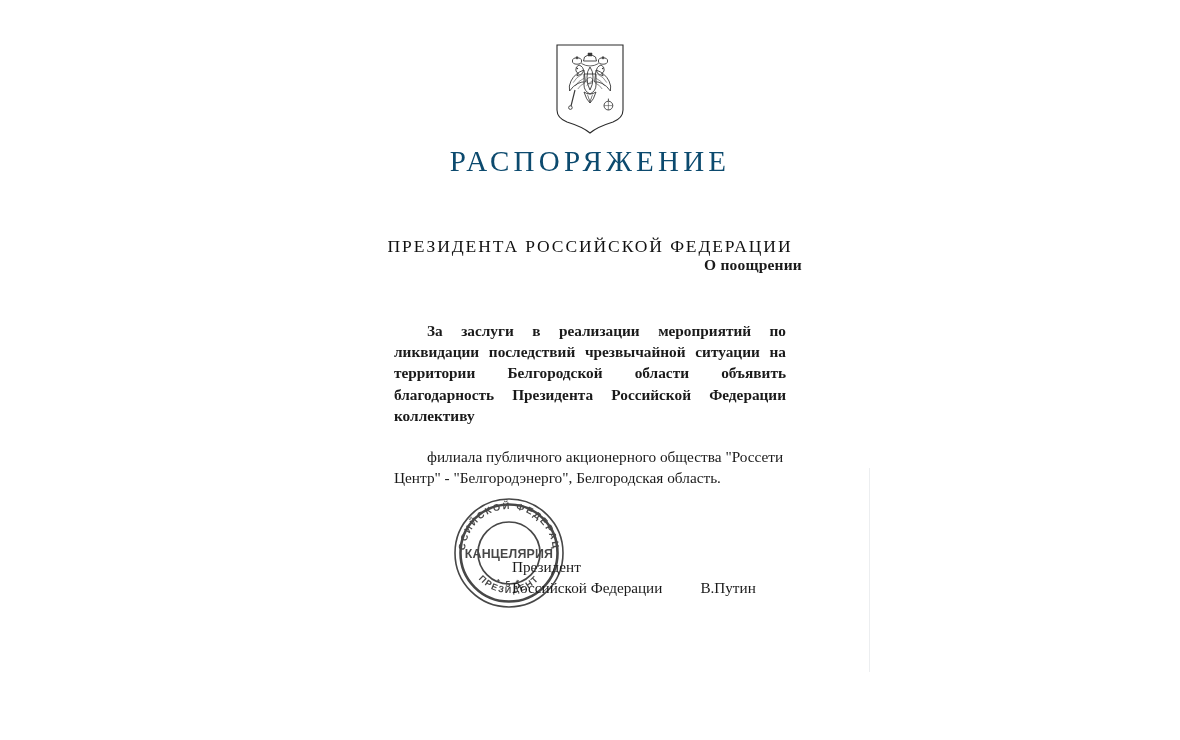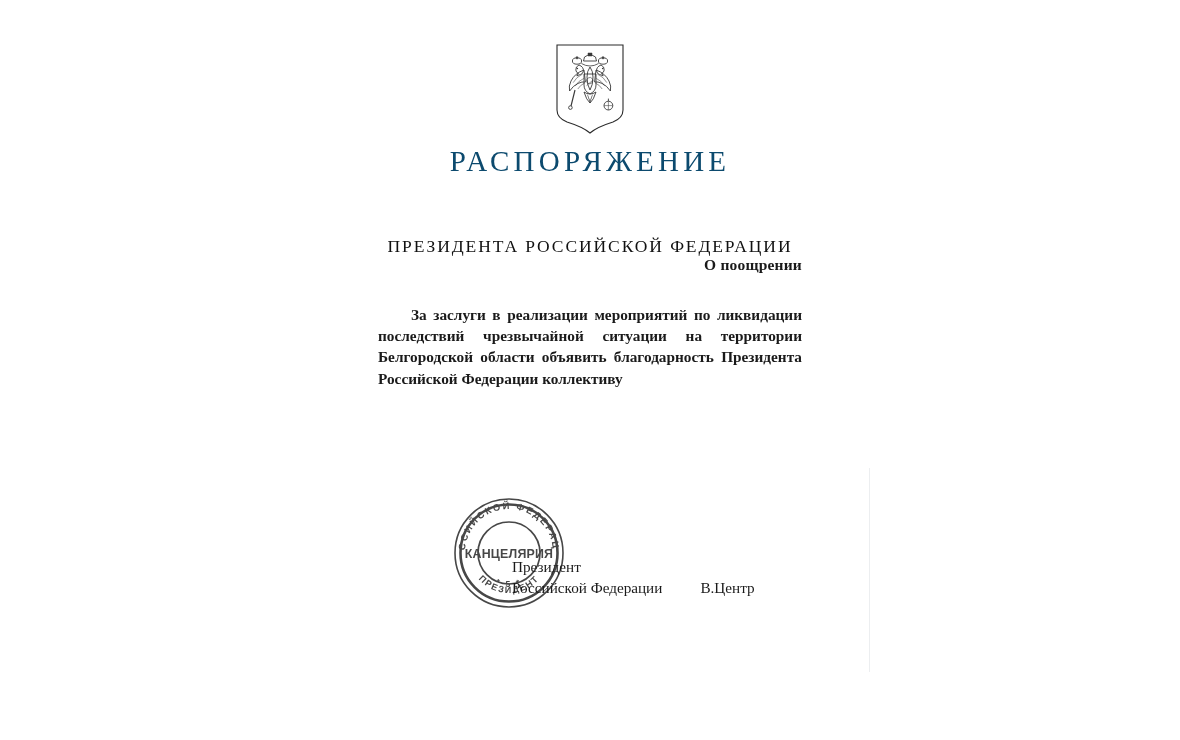--- a/index.html
+++ b/index.html
@@ -74,21 +74,21 @@
   }
 
   
   .body-block {
     position: absolute;
     left: 378px;
     width: 424px;
     top: 304px;
   }
   .para {
-    margin: 0;
+    margin: 16px;
     font-size: 15.3px;
     line-height: 21.2px;
     text-align: justify;
     text-justify: inter-word;
     text-indent: 33px;
   }
   .para.bold {
     font-weight: bold;
   }
   .para.last-natural {
@@ -199,20 +199,21 @@
     </svg>
   </div>
 
   <div class="doc-title">РАСПОРЯЖЕНИЕ</div>
   <div class="doc-subtitle">ПРЕЗИДЕНТА РОССИЙСКОЙ ФЕДЕРАЦИИ</div>
 
   <div class="subject">О поощрении</div>
 
   <div class="body-block">
     <p class="para bold">За заслуги в реализации мероприятий по ликвидации последствий чрезвычайной ситуации на территории Белгородской области объявить благодарность Президента Российской Федерации коллективу</p>
+    <p class="para last-natural">филиала публичного акционерного общества "Россети Центр" - "Белгородэнерго", Белгородская область.</p>
   </div>
 
   <div class="stamp">
     <svg viewBox="0 0 112 112" xmlns="http://www.w3.org/2000/svg">
       <defs>
         <path id="arcTop" d="M 12,56 A 44,44 0 0 1 100,56"></path>
         <path id="arcBottom" d="M 16,56 A 40,40 0 0 0 96,56"></path>
         <path id="arcBottomInner" d="M 22,56 A 34,34 0 0 0 90,56"></path>
       </defs>
       <g fill="none" stroke="#2e2e2e">
@@ -232,20 +233,20 @@
         </text>
         <text x="56" y="60.5" font-size="12.4" text-anchor="middle" letter-spacing="0.2">КАНЦЕЛЯРИЯ</text>
       </g>
     </svg>
   </div>
 
   <div class="signature">
     <div>Президент</div>
     <div class="sig-line2">
       <span>Российской Федерации</span>
-      <span>В.Центр</span>
+      <span>В.Путин</span>
     </div>
   </div>
 
 
   <div class="edge-rule"></div>
 
 </div>
 
 </body></html>

